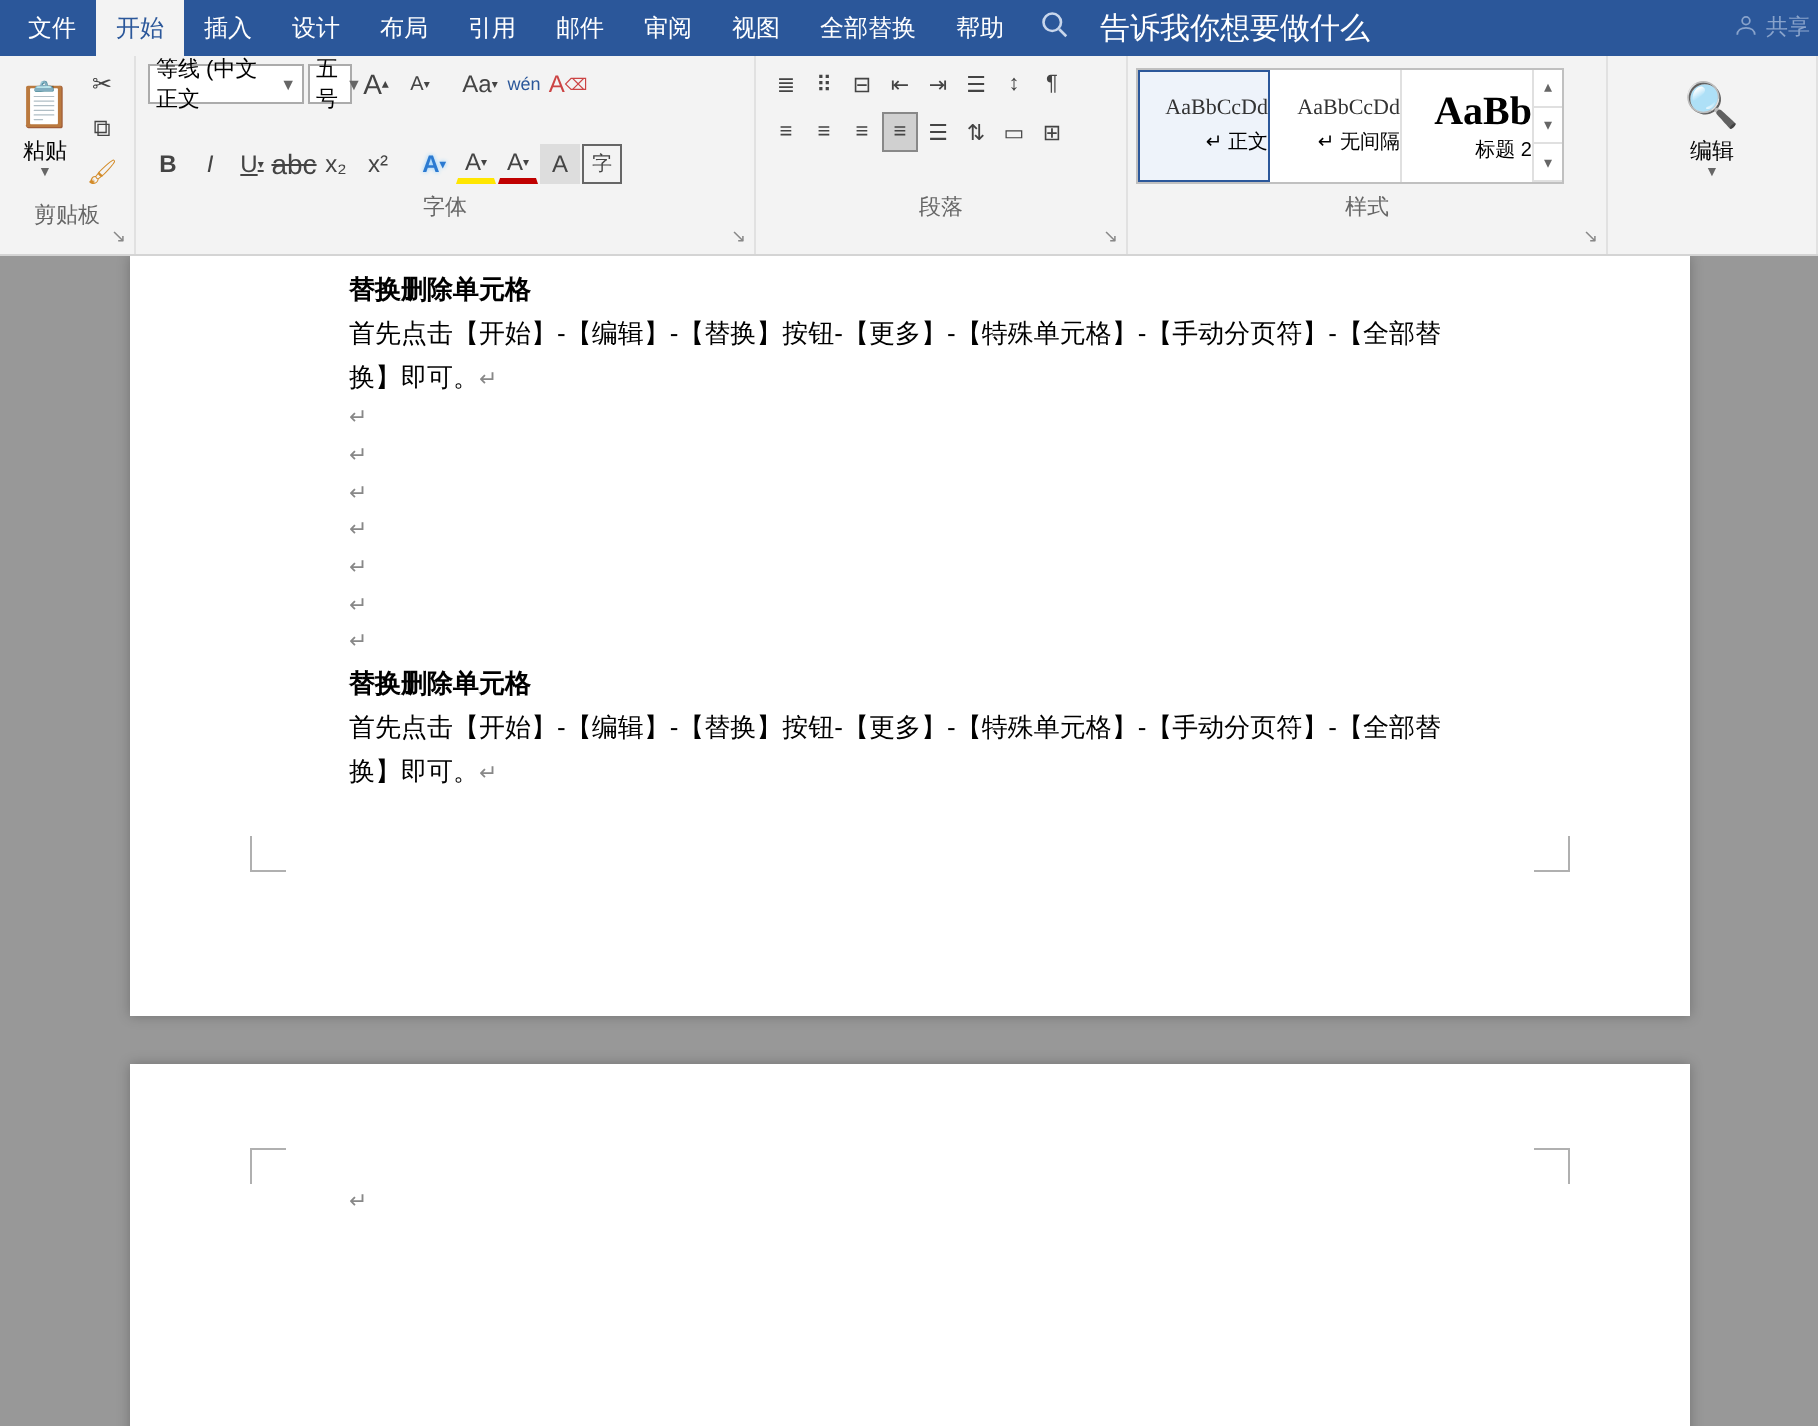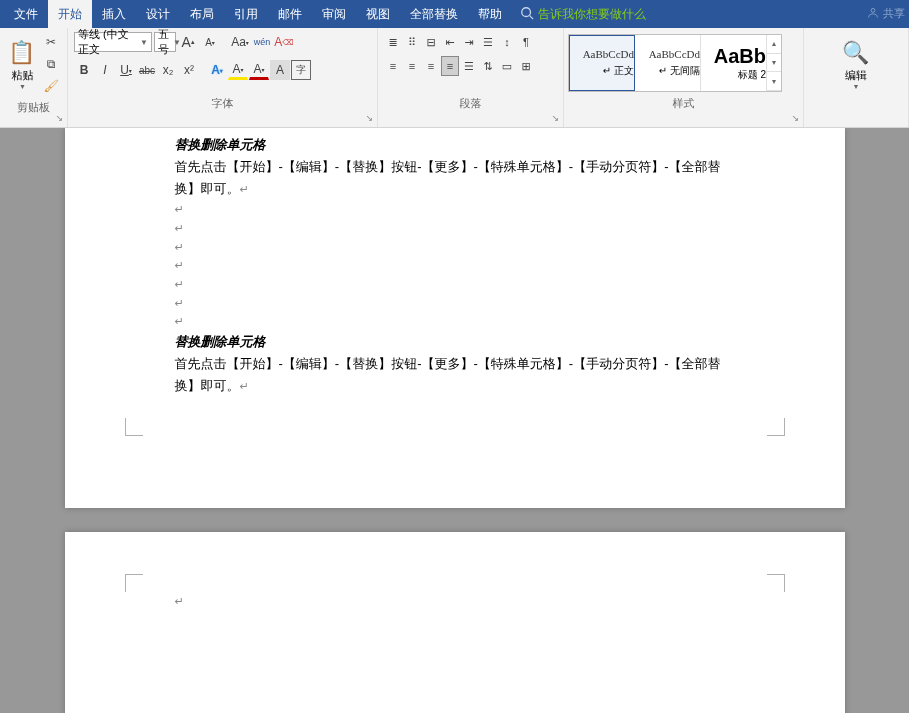--- a/index.html
+++ b/index.html
@@ -1,66 +1,66 @@
 <!DOCTYPE html>
 <html><head>
 <meta charset="utf-8">
 <style>
 * { margin: 0; padding: 0; box-sizing: border-box; font-family: "Microsoft YaHei", "Segoe UI", sans-serif; }
 body { background: #e6e6e6; width: 909px; height: 713px; overflow: hidden; }
 
 .titlebar { background: #2b579a; height: 28px; display: flex; align-items: center; padding: 0 4px; }
 .titlebar .tab { color: #fff; font-size: 12px; padding: 6px 10px; cursor: pointer; }
 .titlebar .tab.active { background: #f3f3f3; color: #2b579a; }
-.titlebar .search { color: #84cc16; font-size: 12px; margin-left: 8px; display: flex; align-items: center; gap: 4px; }
+.titlebar .search { color: #ffffff; font-size: 15px; margin-left: 8px; display: flex; align-items: center; gap: 16px; }
 .titlebar .share { margin-left: auto; color: #c8d6ec; font-size: 11px; display: flex; align-items: flex-start; gap: 3px; opacity: .6; }
 
 .ribbon { background: #f3f3f3; height: 100px; display: flex; border-bottom: 1px solid #d4d4d4; }
 .group { border-right: 1px solid #e1e1e1; display: flex; flex-direction: column; position: relative; }
 .group-body { flex: 1; display: flex; align-items: flex-start; padding: 4px 6px 0; }
 .group-label { font-size: 11px; color: #666; text-align: center; padding: 2px 0 16px; }
 .group-label .launcher { position: absolute; right: 4px; bottom: 4px; font-size: 9px; color: #888; cursor: pointer; }
 
 .vstack { display: flex; flex-direction: column; align-items: center; gap: 2px; }
 
 .big-btn { display: flex; flex-direction: column; align-items: center; justify-content: center; width: 42px; height: 66px; font-size: 11px; cursor: pointer; }
 .big-btn .ic { font-size: 22px; margin-bottom: 2px; }
 
 .small-btn { width: 20px; height: 20px; display: flex; align-items: center; justify-content: center; font-size: 12px; cursor: pointer; color: #444; border: 1px solid transparent; }
 
 .combo { height: 20px; border: 1px solid #ababab; background: #fff; font-size: 11px; display: flex; align-items: center; padding: 0 3px; }
 .combo .dd { margin-left: 4px; font-size: 8px; color: #666; }
 
-.font-row1 { display: flex; gap: 2px; margin-bottom: 8px; align-items: center; }
+.font-row1 { display: flex; gap: 2px; margin-bottom: 20px; align-items: center; }
 .font-row2 { display: flex; gap: 1px; align-items: center; }
 
 .para-grid { display: grid; grid-template-columns: repeat(8, 18px); grid-auto-rows: 20px; gap: 1px 1px; }
 .para-grid .small-btn { width: 18px; height: 20px; font-size: 11px; }
 
 .styles-box { display: flex; border: 1px solid #c0c0c0; background: #fff; }
 .style-item { width: 66px; height: 56px; border-right: 1px solid #e0e0e0; display: flex; flex-direction: column; align-items: flex-end; justify-content: center; font-size: 10px; cursor: pointer; }
 .style-item .preview { font-size: 11px; color: #333; margin-bottom: 4px; font-family: serif; }
 .style-item.selected { border: 1px solid #2b579a; background: #eef3fa; }
-.style-item .big-preview { font-size: 20px; font-family: Liberation Sans, sans-serif; font-weight: bold; }
+.style-item .big-preview { font-size: 20px; font-family: Liberation Serif, serif; font-weight: bold; }
 .styles-scroll { width: 14px; display: flex; flex-direction: column; }
 .styles-scroll div { flex: 1; border-bottom: 1px solid #e0e0e0; font-size: 8px; display: flex; align-items: center; justify-content: center; color: #666; cursor: pointer; }
 
 .doc-area { height: 585px; overflow: auto; background: #989898; padding: 0 60px; }
 .page { background: #fff; margin: 0 auto 24px; width: 780px; box-shadow: 0 0 6px rgba(0,0,0,.25); position: relative; padding: 0 110px; }
 .page1 { height: 380px; padding-top: 6px; }
 .page2 { height: 300px; padding-top: 60px; }
 .corner { position: absolute; width: 18px; height: 18px; border-color: #b0b0b0; }
 .corner.bl { bottom: 50px; left: 60px; border-left: 1px solid #b0b0b0; border-bottom: 1px solid #b0b0b0; }
 .corner.br { bottom: 50px; right: 60px; border-right: 1px solid #b0b0b0; border-bottom: 1px solid #b0b0b0; }
 .page1 .corner.bl, .page1 .corner.br { bottom: 72px; }
 .corner.tl { top: 42px; left: 60px; border-left: 1px solid #b0b0b0; border-top: 1px solid #b0b0b0; }
 .corner.tr { top: 42px; right: 60px; border-right: 1px solid #b0b0b0; border-top: 1px solid #b0b0b0; }
 
 .doc-text { font-size: 13px; line-height: 1.7; color: #000; }
-.doc-text .hdr { font-weight: bold; font-style: italic; }
+.doc-text .hdr { font-weight: bold; }
 .para-mark { color: #888; font-size: 11px; }
 
 .underline { text-decoration: underline; }
 .strike { text-decoration: line-through; }
 
 svg.ic-svg { width: 14px; height: 14px; }
 .shade-sel { background: #d0d0d0; border: 1px solid #888 !important; }
 </style>
 </head>
 <body>
@@ -157,21 +157,21 @@
         <div class="small-btn" style="font-weight:bold">
             <span>B</span>
           </div>
         <div class="small-btn" style="font-style:italic">
             <span>I</span>
           </div>
         <div class="small-btn underline">
             <span>U</span>
             <span style="font-size:6px">▾</span>
           </div>
-        <div class="small-btn strike" style="font-size:10px">
+        <div class="small-btn strike" style="font-size:14px">
             <span>abc</span>
           </div>
         <div class="small-btn">
             <span>x₂</span>
           </div>
         <div class="small-btn">
             <span>x²</span>
           </div>
         <div style="width:6px"></div>
         <div class="small-btn" style="color:#2b7ad1;font-weight:bold;text-shadow:0 0 2px #8cf">

